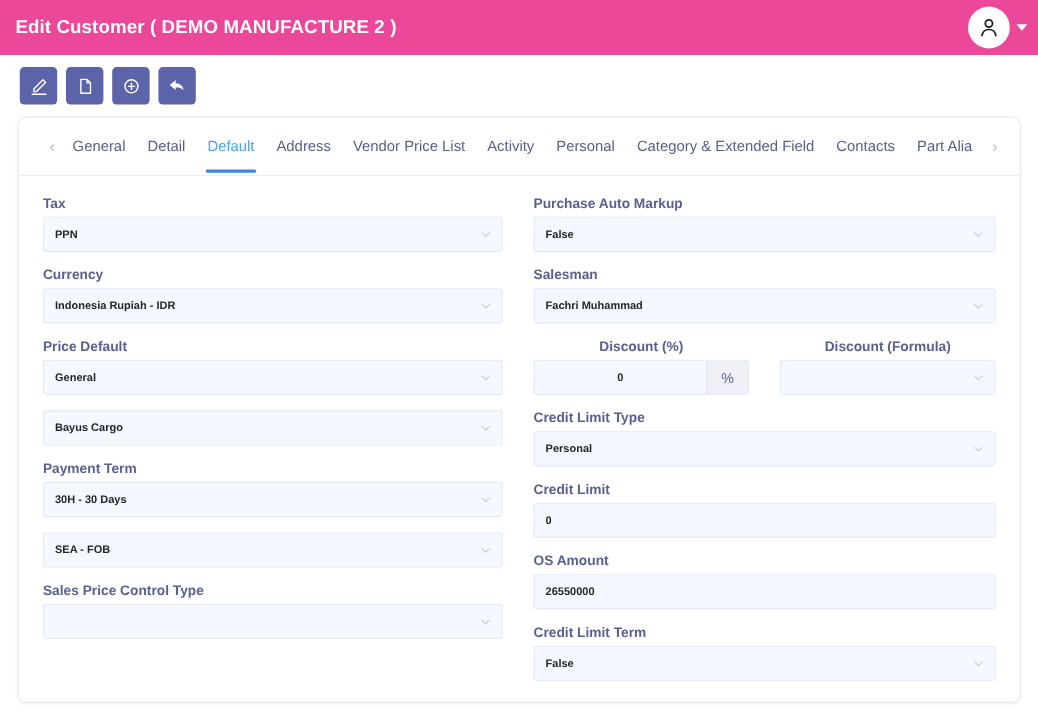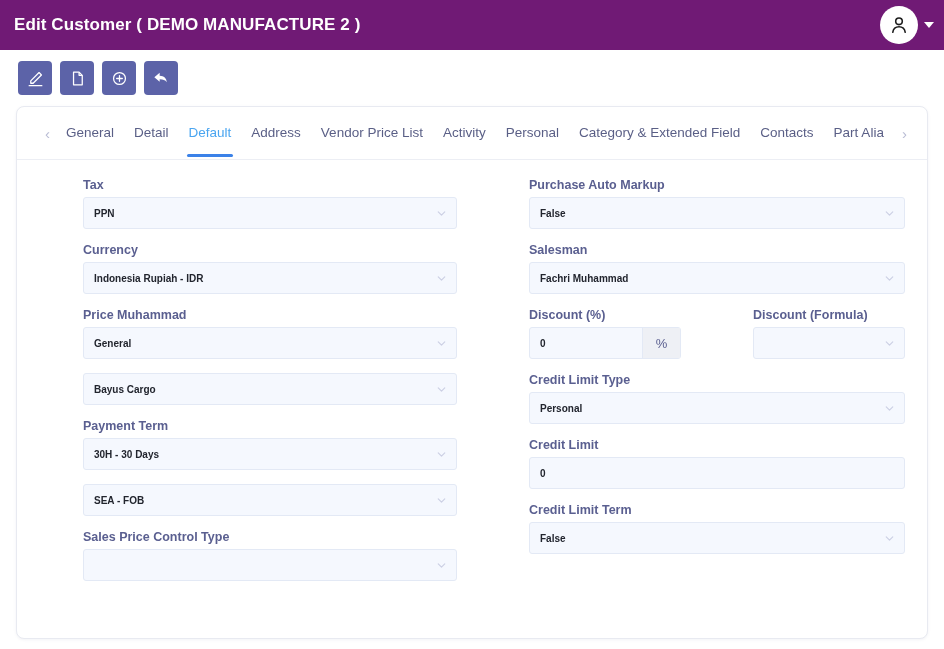--- a/index.html
+++ b/index.html
@@ -9,21 +9,21 @@
     height: 649px;
     background: #ffffff;
     font-family: "Liberation Sans", sans-serif;
     overflow: hidden;
   }
 
   
   .titlebar {
     position: relative;
     height: 50px;
-    background: #701a75;
+    background: #ec4899;
     display: flex;
     align-items: center;
     padding: 0 14px;
   }
   .titlebar-title {
     color: #ffffff;
     font-size: 17px;
     font-weight: bold;
     letter-spacing: 0.1px;
     white-space: nowrap;
@@ -125,21 +125,21 @@
   }
   .tab-arrow.right-arrow { margin-left: 2px; }
 
   
   .form {
     display: flex;
     padding: 18px 22px 0 22px;
     gap: 28px;
   }
   .col { width: 420px; }
-  .field { margin-bottom: 14px; margin-left: 44px; }
+  .field { margin-bottom: 14px; }
   .field-label {
     color: #5a5f90;
     font-size: 12.5px;
     font-weight: bold;
     margin-bottom: 5px;
     display: block;
   }
   .control {
     position: relative;
     display: flex;
@@ -174,21 +174,21 @@
     background: #eef0f5;
     border-left: 1px solid #e3e9f5;
     display: flex;
     align-items: center;
     justify-content: center;
     font-size: 13px;
     color: #5a5f90;
   }
 
   
-  .split-row { display: flex; gap: 28px; }
+  .split-row { display: flex; gap: 28px; text-align: center; }
   .split-row .field { margin-bottom: 14px; }
   .split-col-a { width: 196px; }
   .split-col-b { width: 196px; }
 </style>
 </head>
 <body>
 
 <div class="titlebar">
   <div class="titlebar-title">Edit Customer ( DEMO MANUFACTURE 2 )</div>
   <div class="titlebar-right">
@@ -278,21 +278,21 @@
           <span class="value">Indonesia Rupiah - IDR</span>
           <span class="chev">
             <svg width="13" height="13" viewBox="0 0 24 24" fill="none" stroke="#ccd0e4" stroke-width="2.2" stroke-linecap="round" stroke-linejoin="round">
                 <path d="M6 9l6 6 6-6"></path>
               </svg>
           </span>
         </div>
       </div>
 
       <div class="field">
-        <label class="field-label">Price Muhammad</label>
+        <label class="field-label">Price Default</label>
         <div class="control">
           <span class="value">General</span>
           <span class="chev">
             <svg width="13" height="13" viewBox="0 0 24 24" fill="none" stroke="#ccd0e4" stroke-width="2.2" stroke-linecap="round" stroke-linejoin="round">
                 <path d="M6 9l6 6 6-6"></path>
               </svg>
           </span>
         </div>
       </div>
 
@@ -407,20 +407,26 @@
         </div>
       </div>
 
       <div class="field">
         <label class="field-label">Credit Limit</label>
         <div class="control">
           <span class="value">0</span>
         </div>
       </div>
 
+      <div class="field">
+        <label class="field-label">OS Amount</label>
+        <div class="control">
+          <span class="value">26550000</span>
+        </div>
+      </div>
 
       <div class="field">
         <label class="field-label">Credit Limit Term</label>
         <div class="control">
           <span class="value">False</span>
           <span class="chev">
             <svg width="13" height="13" viewBox="0 0 24 24" fill="none" stroke="#ccd0e4" stroke-width="2.2" stroke-linecap="round" stroke-linejoin="round">
                 <path d="M6 9l6 6 6-6"></path>
               </svg>
           </span>

